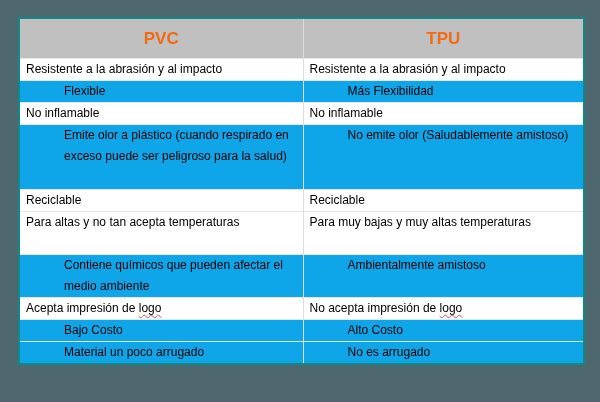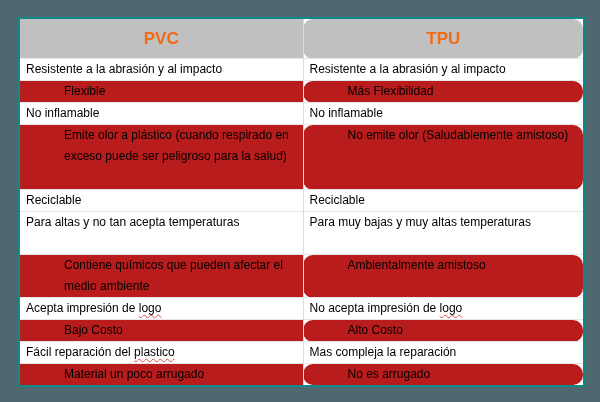--- a/index.html
+++ b/index.html
@@ -45,23 +45,23 @@
   }
   td {
     font-size: 12px;
     color: #000;
     vertical-align: top;
     padding: 0 4px 0 6px;
     line-height: 21px;
     border-right: 1px solid #dcdcdc;
     border-top: 1px solid #e6e6e6;
   }
-  td:last-child, th:last-child { border-right: none; border-radius: 10px; }
+  td:last-child, th:last-child { border-right: none; }
   tr.white td { background: #ffffff; }
-  tr.gray td { background: #b91c1c; padding-left: 44px; }
+  tr.gray td { background: #0ea5e9; padding-left: 44px; }
   .typo {
     text-decoration: underline wavy #e05050;
     text-decoration-thickness: 1px;
     text-underline-offset: 2px;
   }
 </style>
 </head>
 <body>
 
 <div class="table-wrap">
@@ -106,23 +106,19 @@
       <td>Ambientalmente amistoso</td>
     </tr>
     <tr class="white" style="height:21px">
       <td><span>Acepta impresión de </span><span class="typo">logo</span></td>
       <td><span>No acepta impresión de </span><span class="typo">logo</span></td>
     </tr>
     <tr class="gray" style="height:21px">
       <td>Bajo Costo</td>
       <td>Alto Costo</td>
     </tr>
-    <tr class="white" style="height:21px">
-      <td><span>Fácil reparación del </span><span class="typo">plastico</span></td>
-      <td>Mas compleja la reparación</td>
-    </tr>
     <tr class="gray" style="height:21px">
       <td>Material un poco arrugado</td>
       <td>No es arrugado</td>
     </tr>
   </tbody>
 </table>
 </div>
 
 </body></html>

